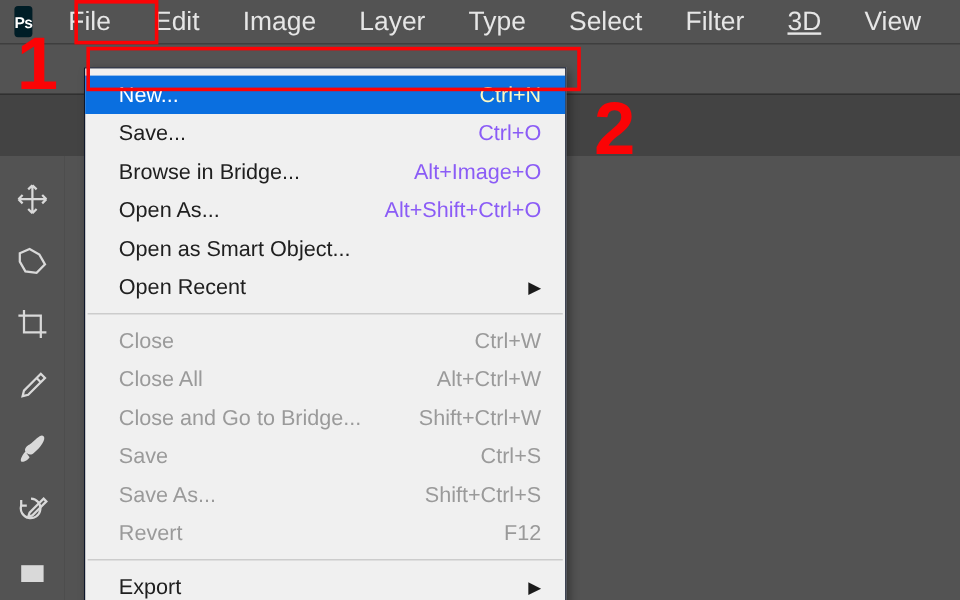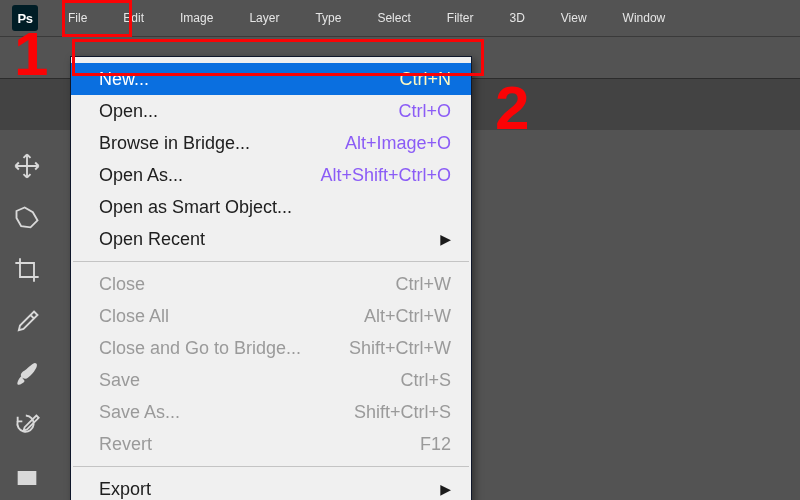--- a/index.html
+++ b/index.html
@@ -37,21 +37,21 @@
   .app-badge span {
     font-size: 13px;
     font-weight: bold;
     color: #ffffff;
     letter-spacing: -0.5px;
   }
   .menu-item {
     padding: 0 18px;
     height: 36px;
     line-height: 36px;
-    font-size: 12px;
+    font-size: 22px;
     color: #e6e6e6;
     cursor: default;
     position: relative;
   }
   .menu-item.file {
     
   }
 
   
   .optionsbar {
@@ -175,21 +175,21 @@
   <div class="app-badge">
     <span>Ps</span>
   </div>
   <div class="menu-item file" style="display: inline-block;">File</div>
     <div class="menu-item" style="display: inline-block;">Edit</div>
     <div class="menu-item" style="display: inline-block;">Image</div>
     <div class="menu-item" style="display: inline-block;">Layer</div>
     <div class="menu-item" style="display: inline-block;">Type</div>
     <div class="menu-item" style="display: inline-block;">Select</div>
     <div class="menu-item" style="display: inline-block;">Filter</div>
-    <div class="menu-item" style="display: inline-block;">3D</div>
+    <div class="menu-item" style="display: inline-block; text-decoration: underline;">3D</div>
     <div class="menu-item" style="display: inline-block;">View</div>
     <div class="menu-item" style="display: inline-block;">Window</div>
 </div>
 
 <div class="optionsbar"></div>
 
 <div class="tabstrip"></div>
 
 <div class="toolbox">
   <div class="tool">
@@ -232,21 +232,21 @@
 </div>
 
 <div class="canvas-area"></div>
 
 <div class="dropdown" id="dropdown">
     <div class="dd-row highlight">
       <span class="label">New...</span>
       <span class="shortcut">Ctrl+N</span>
     </div>
     <div class="dd-row">
-      <span class="label">Open...</span>
+      <span class="label">Save...</span>
       <span class="shortcut">Ctrl+O</span>
     </div>
     <div class="dd-row">
       <span class="label">Browse in Bridge...</span>
       <span class="shortcut">Alt+Image+O</span>
     </div>
     <div class="dd-row">
       <span class="label">Open As...</span>
       <span class="shortcut">Alt+Shift+Ctrl+O</span>
     </div>

